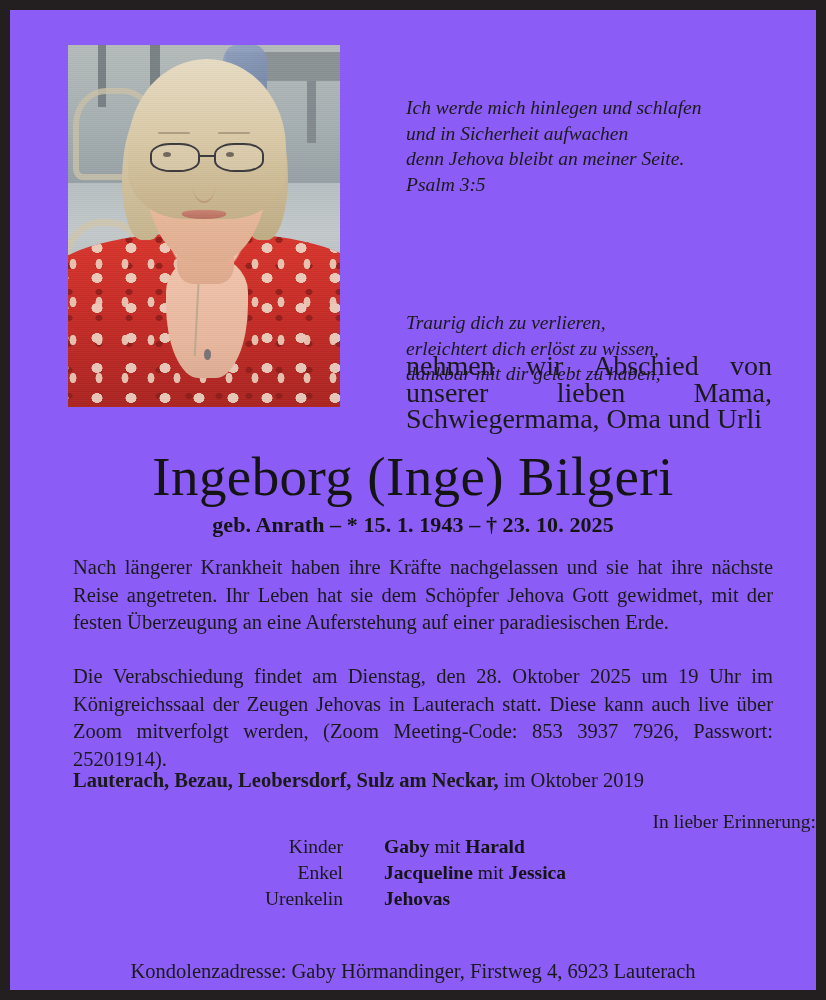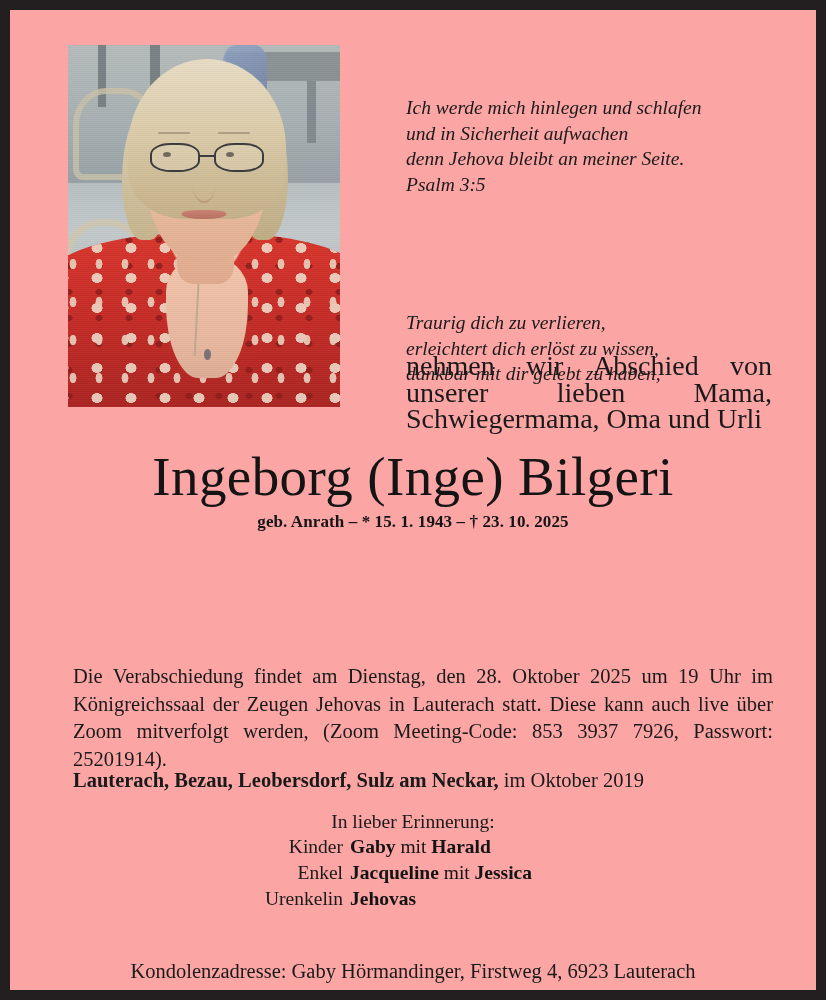--- a/index.html
+++ b/index.html
@@ -22,21 +22,21 @@
     height: 1000px;
     box-sizing: border-box;
     background: #231f20;
     padding: 10px;
   }
   .sheet {
     position: relative;
     width: 100%;
     height: 100%;
     box-sizing: border-box;
-    background: #fca5a5;
+    background: #8b5cf6;
     padding-left: 44px;
   }
 
   
   .top-area {
     position: absolute;
     left: 0;
     top: 0;
     width: 100%;
     height: 400px;
@@ -283,21 +283,21 @@
     line-height: 60px;
     letter-spacing: .4px;
     color: #141414;
   }
   .dates {
     position: absolute;
     left: 0;
     top: 502px;
     width: 100%;
     text-align: center;
-    font-size: 17px;
+    font-size: 22px;
     font-weight: bold;
     letter-spacing: .1px;
     color: #141414;
   }
 
   
   .para {
     position: absolute;
     left: 63px;
     width: 700px;
@@ -320,37 +320,38 @@
     color: #1a1a1a;
   }
   .places b { font-weight: bold; }
 
   
   .memory-title {
     position: absolute;
     left: 0;
     top: 801px;
     width: 100%;
-    text-align: center;
+    text-align: right;
     font-size: 19.5px;
     color: #1a1a1a;
   }
   .family {
     position: absolute;
     left: 0;
     top: 824px;
     width: 100%;
     display: flex;
     flex-direction: column;
     align-items: center;
   }
   .fam-row {
     display: flex;
     width: 460px;
     line-height: 26px;
+    gap: 34px;
   }
   .fam-rel {
     width: 160px;
     text-align: right;
     padding-right: 7px;
     font-size: 19.5px;
     color: #1a1a1a;
   }
   .fam-names {
     flex: 1;
@@ -427,20 +428,21 @@
 erleichtert dich erlöst zu wissen,
 dankbar mit dir gelebt zu haben,</div>
 
       <div class="farewell">nehmen wir Abschied von unserer lieben Mama, Schwiegermama, Oma und Urli</div>
     </div>
 
     <div class="name">Ingeborg (Inge) Bilgeri</div>
 
     <div class="dates">geb. Anrath – * 15. 1. 1943 – † 23. 10. 2025</div>
 
+    <div class="para para-1">Nach längerer Krankheit haben ihre Kräfte nachgelassen und sie hat ihre nächste Reise angetreten. Ihr Leben hat sie dem Schöpfer Jehova Gott gewidmet, mit der festen Überzeugung an eine Auferstehung auf einer paradiesischen Erde.</div>
 
     <div class="para para-2">Die Verabschiedung findet am Dienstag, den 28. Oktober 2025 um 19 Uhr im Königreichssaal der Zeugen Jehovas in Lauterach statt. Diese kann auch live über Zoom mitverfolgt werden, (Zoom Meeting-Code: 853 3937 7926, Passwort: 25201914).</div>
 
     <div class="places">
       <b>Lauterach, Bezau, Leobersdorf, Sulz am Neckar,</b><span> im Oktober 2019</span>
     </div>
 
     <div class="memory-title">In lieber Erinnerung:</div>
 
     <div class="family">

